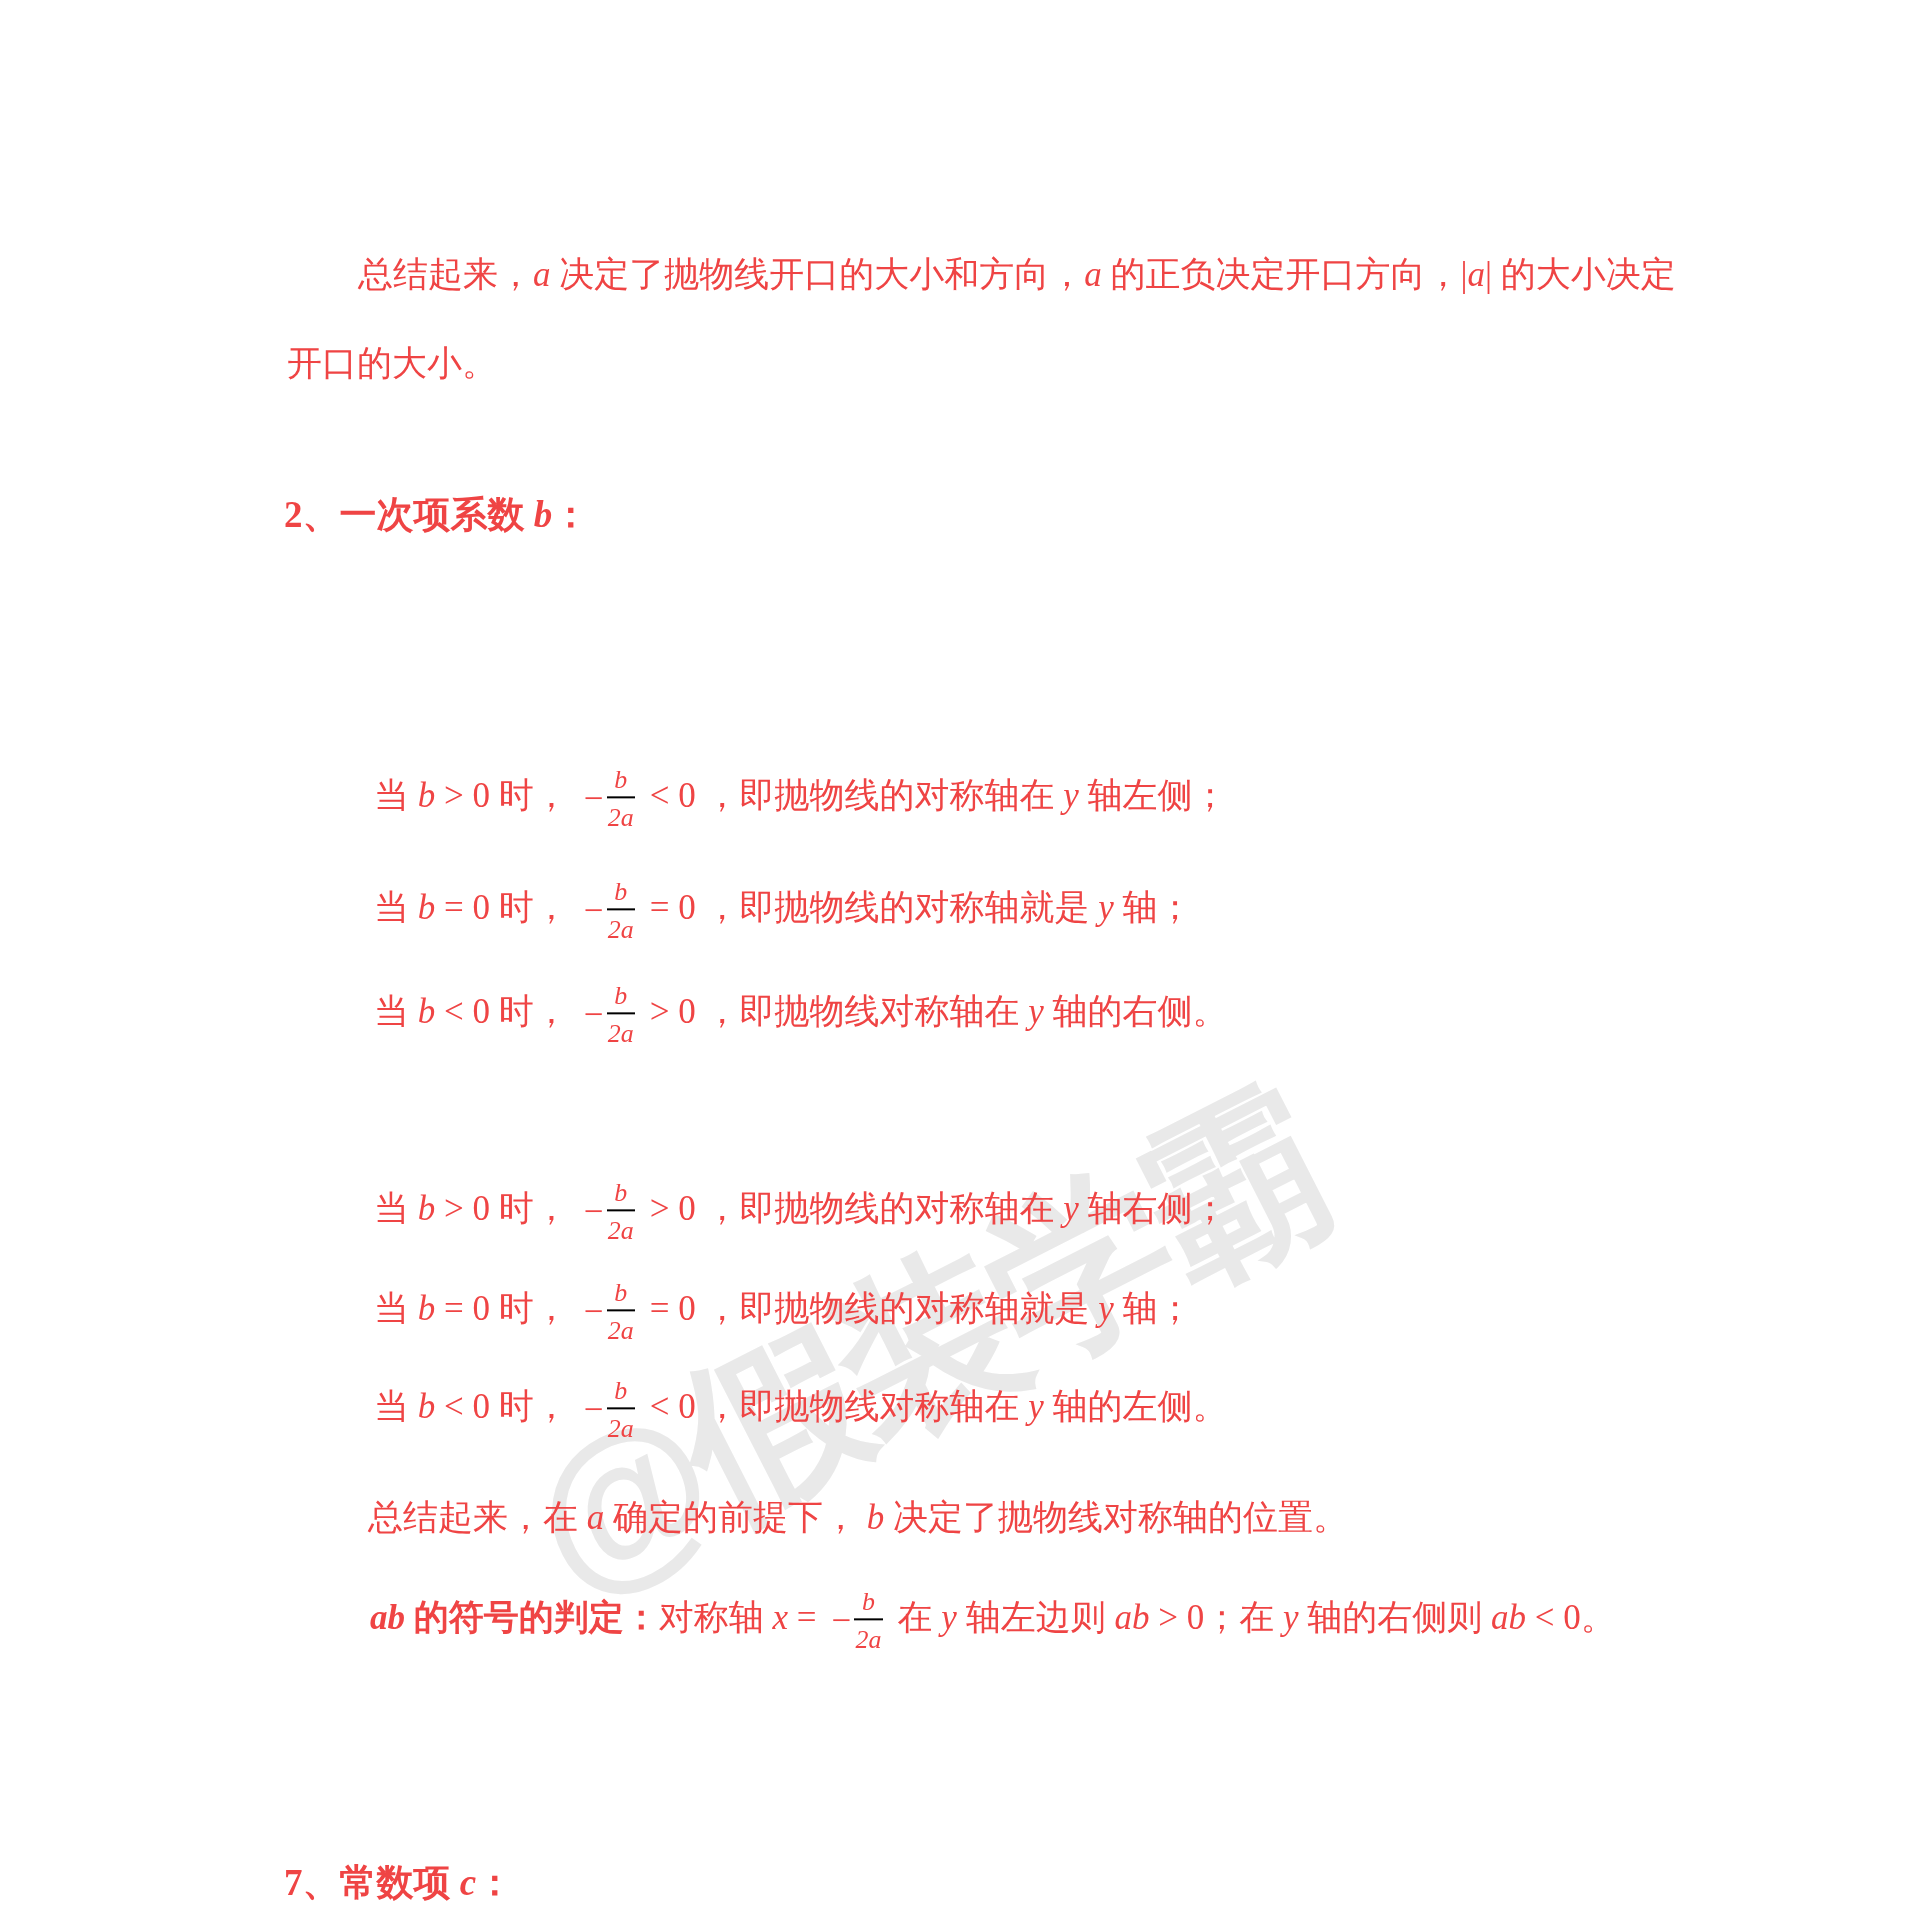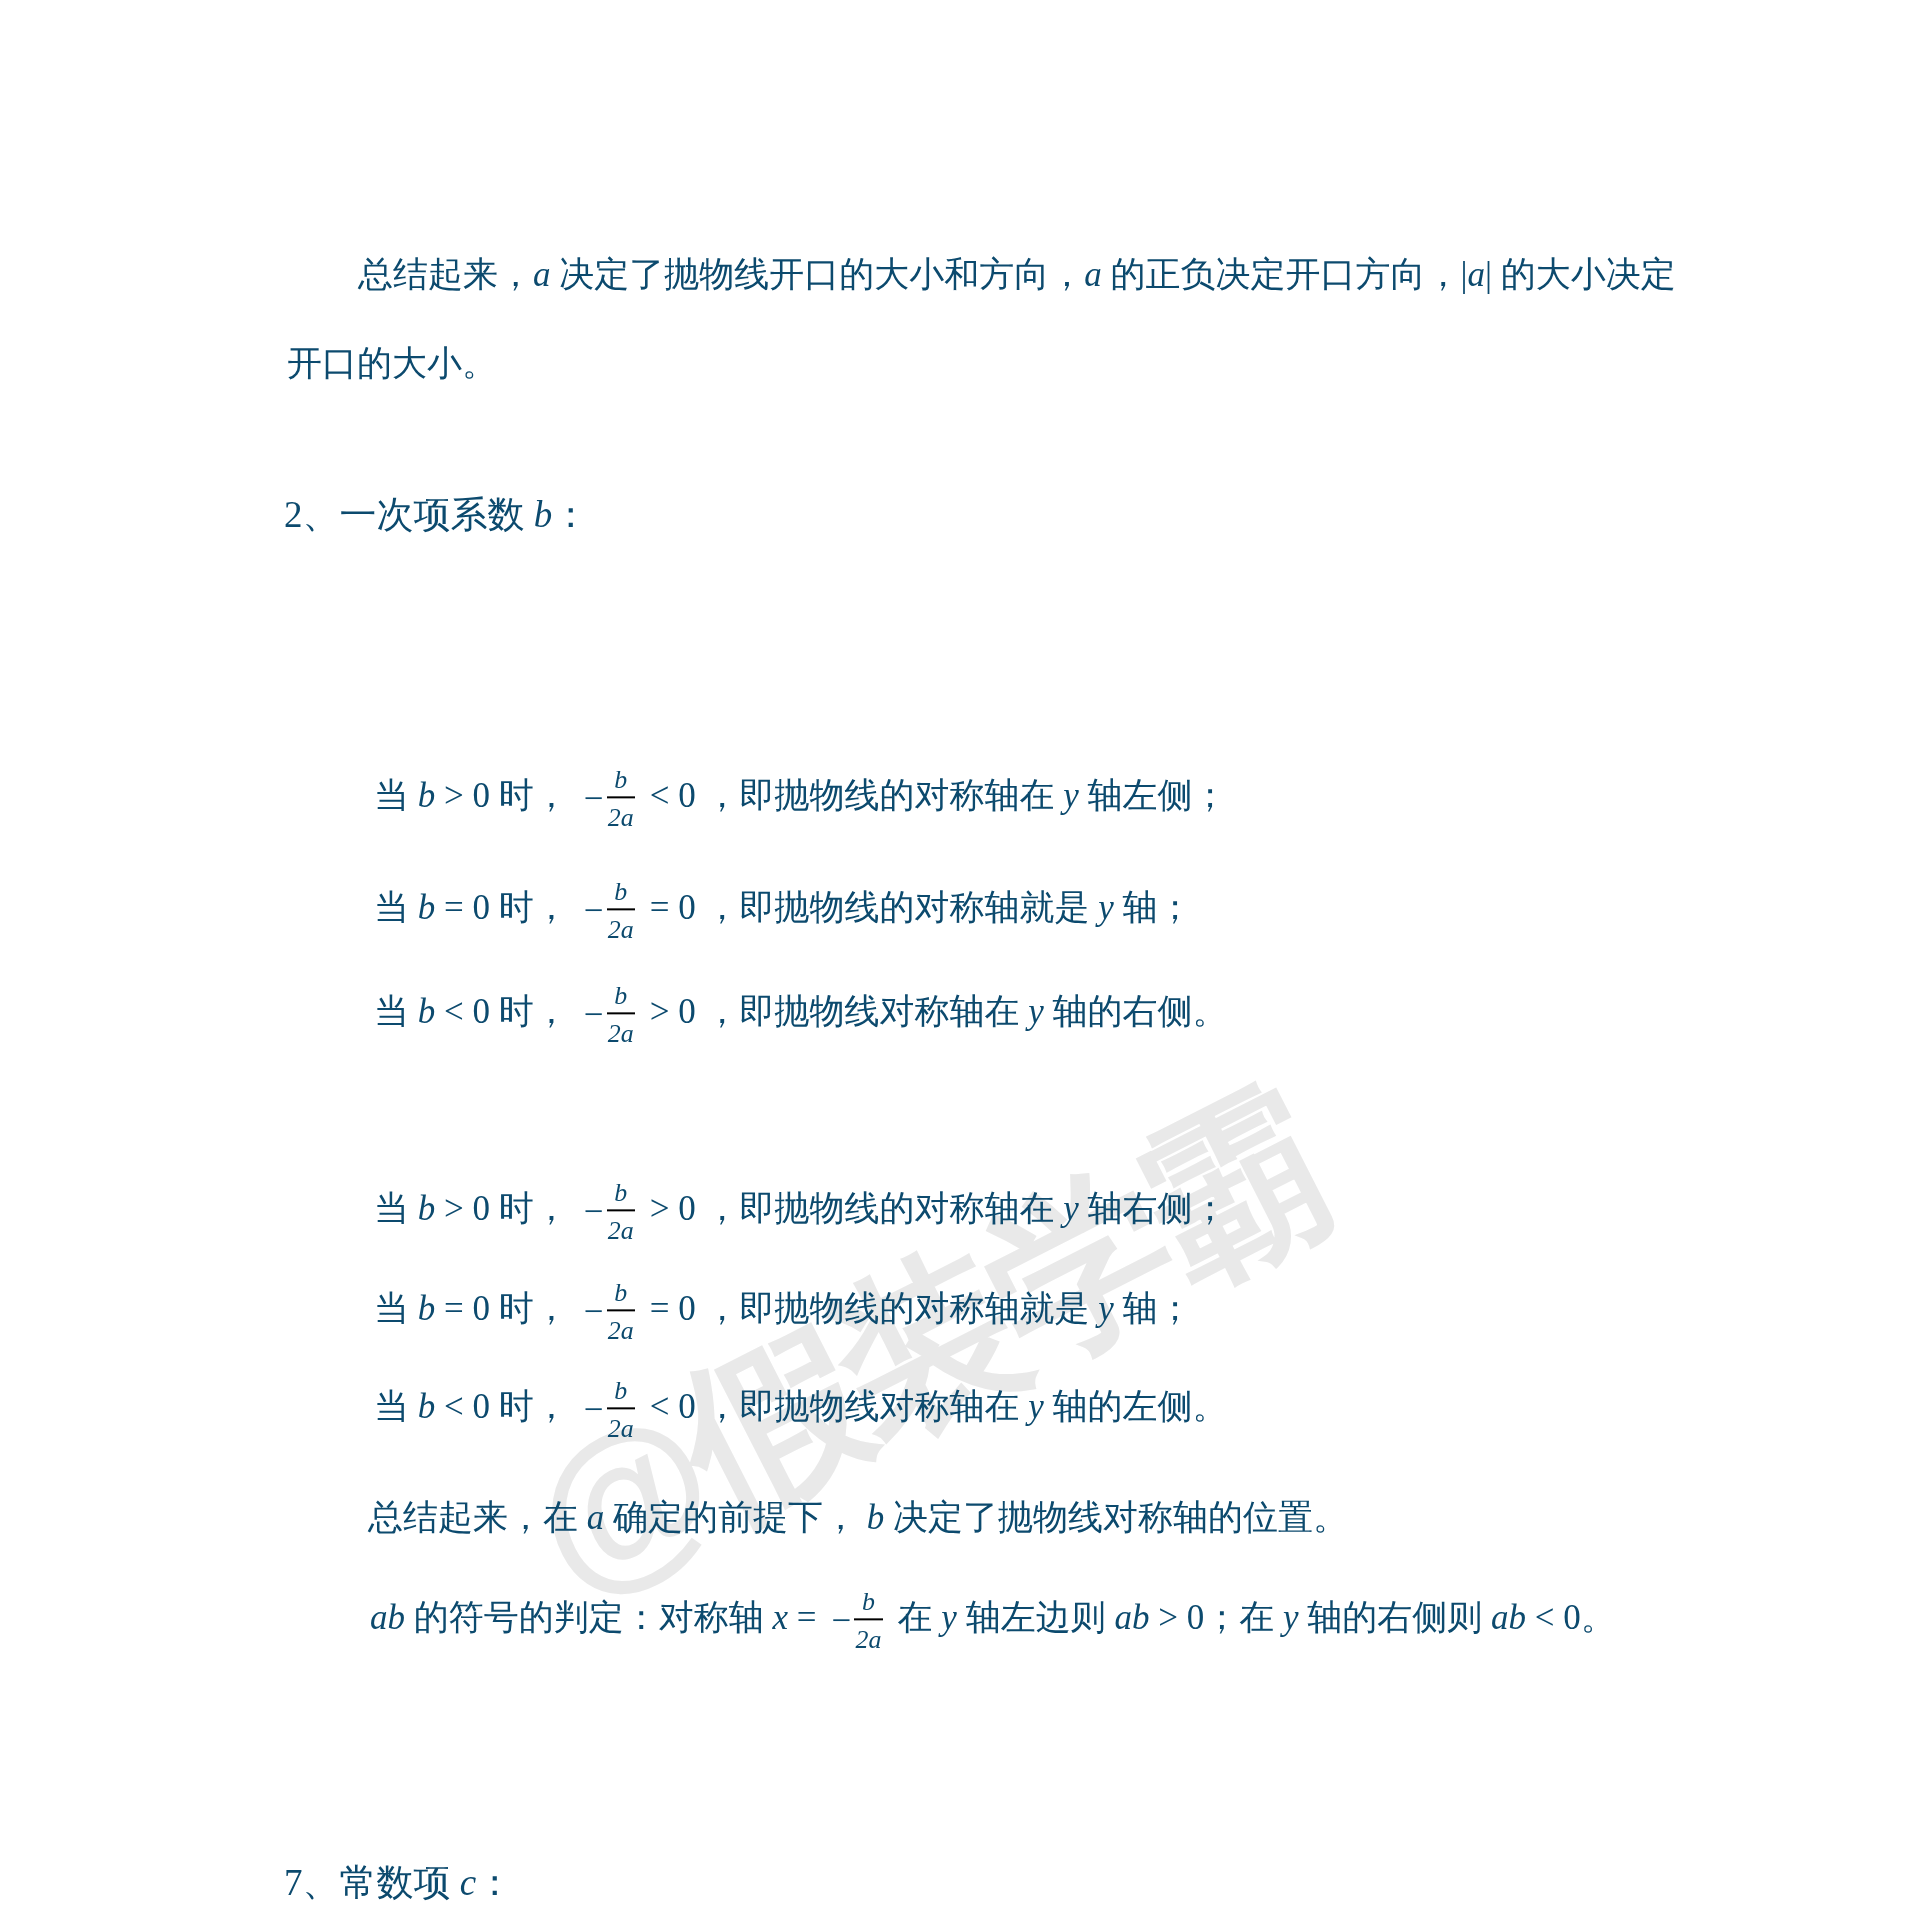--- a/index.html
+++ b/index.html
@@ -3,26 +3,26 @@
 <meta charset="utf-8">
 <style>
   html,body{margin:0;padding:0;}
   body{
     width:1911px;height:2702px;background:#ffffff;overflow:hidden;
     font-family:"Liberation Serif","DejaVu Serif",serif;color:#000;
   }
   #page{position:relative;width:1911px;height:2702px;background:#ffffff;}
   .line{
     position:absolute;transform:translateY(-50%);
-    white-space:pre;font-size:35px;line-height:1.25;color:#0c4a6e;z-index:2;
+    white-space:pre;font-size:35px;line-height:1.25;color:#ef4444;z-index:2;
   }
   .line.hd{font-size:37px;font-weight:bold;}
   .seg{white-space:pre;}
   .it{font-style:italic;}
-  .bd{font-weight:normal;}
+  .bd{font-weight:bold;}
   .frac{display:inline-flex;align-items:center;vertical-align:middle;margin:0 6.2px;}
   .frac .sign{margin-right:3.1px;}
   .frac .stack{
     display:inline-flex;flex-direction:column;align-items:center;
     font-size:0.74em;font-style:italic;line-height:1.12;
   }
   .frac .num{display:block;padding:0 7.7px 2.3px;border-bottom:2.7px solid #000;}
   .frac .den{display:block;padding-top:5px;}
   #watermark{
     position:absolute;z-index:1;white-space:nowrap;

